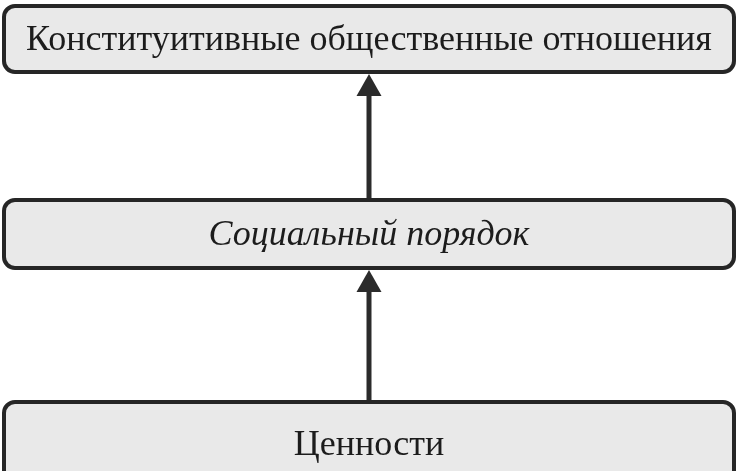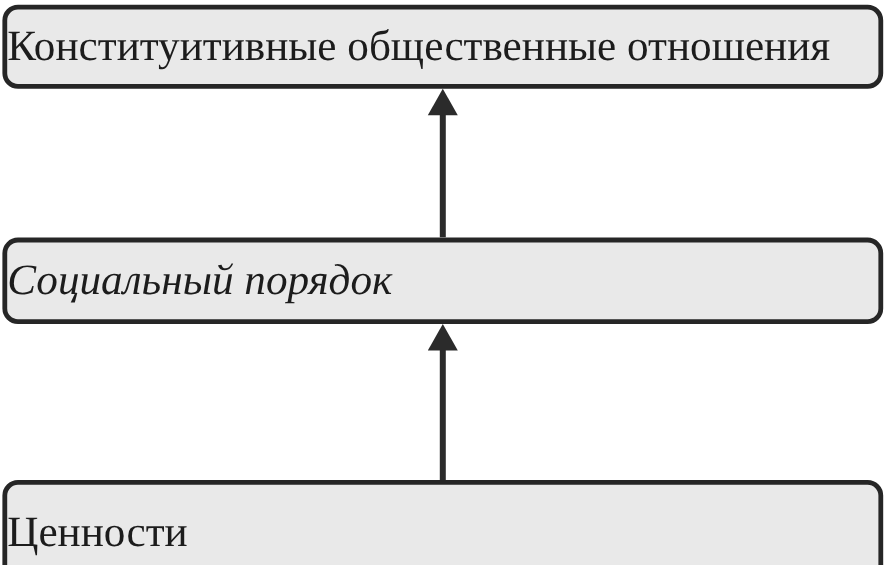--- a/index.html
+++ b/index.html
@@ -18,21 +18,21 @@
   .node {
     position: absolute;
     left: 2px;
     width: 734px;
     box-sizing: border-box;
     background: var(--box-fill, #e9e9e9);
     border: 4px solid var(--box-border, #262626);
     border-radius: 13px;
     display: flex;
     align-items: center;
-    justify-content: flex-start;
+    justify-content: center;
   }
   .node-label {
     font-size: 36px;
     line-height: 1;
     color: var(--text, #1c1c1c);
     white-space: nowrap;
     padding-bottom: 3px;
   }
   .node-top    { top: 4px;   height: 70px; }
   .node-middle { top: 198px; height: 72px; font-style: italic; }

